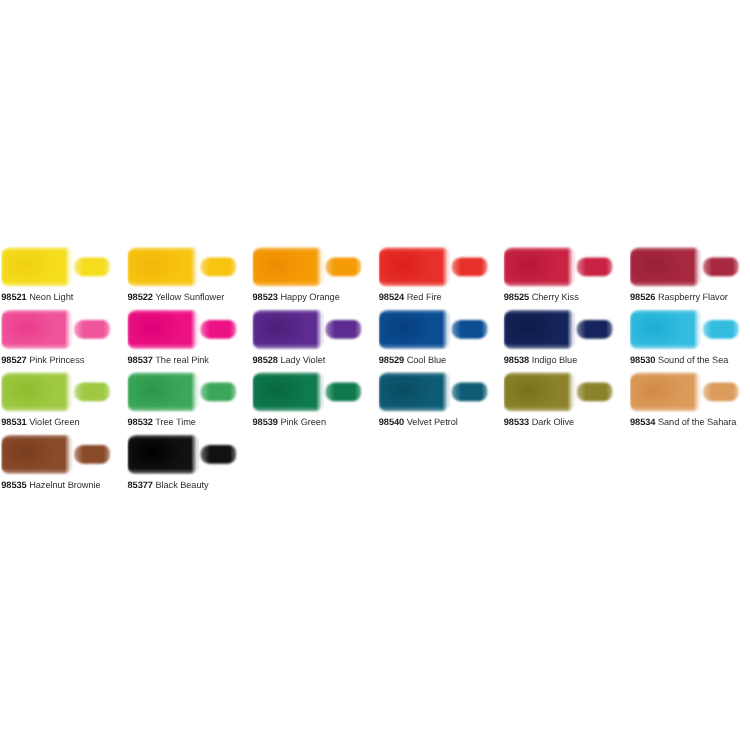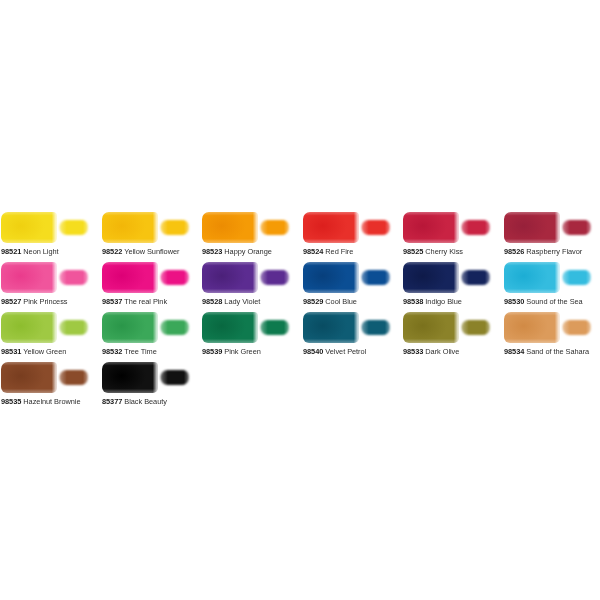--- a/index.html
+++ b/index.html
@@ -21,21 +21,21 @@
     left: 0;
     top: 0;
     width: 600px;
     height: 600px;
     background: #ffffff;
   }
 
   #swatch-grid {
     position: absolute;
     left: 1px;
-    top: 211px;
+    top: 197px;
     width: 502px;
   }
 
   .swatch-row {
     position: relative;
     height: 50px;
     width: 100%;
   }
 
   .swatch-cell {
@@ -213,21 +213,21 @@
           <div class="label"><span class="code">98530</span> <span class="name">Sound of the Sea</span></div>
         </div>
       </div>
       <div class="swatch-row" style="top: 0px;">
         <div class="swatch-cell" style="left: 0px;">
           <div class="paint">
             <div class="blob-main" style="background: radial-gradient(70% 90% at 35% 45%, rgb(141, 189, 46) 0%, rgb(159, 201, 67) 62%, rgb(159, 201, 67) 100%);"></div>
             <div class="blob-tail" style="background: radial-gradient(80% 95% at 55% 50%, rgb(159, 201, 67) 0%, rgb(159, 201, 67) 55%, rgb(197, 222, 140) 100%);"></div>
             <div class="wash" style="background: linear-gradient(90deg, rgba(255, 255, 255, 0) 0%, rgba(255, 255, 255, 0) 57%, rgba(255, 255, 255, 0.82) 62%, rgba(255, 255, 255, 0.3) 67%, rgba(255, 255, 255, 0) 74%, rgba(255, 255, 255, 0) 92%, rgba(255, 255, 255, 0.55) 100%), linear-gradient(rgba(255, 255, 255, 0.35) 0%, rgba(255, 255, 255, 0) 14%, rgba(255, 255, 255, 0) 84%, rgba(255, 255, 255, 0.42) 100%);"></div>
           </div>
-          <div class="label"><span class="code">98531</span> <span class="name">Yellow Green</span></div>
+          <div class="label"><span class="code">98531</span> <span class="name">Violet Green</span></div>
         </div>
         <div class="swatch-cell" style="left: 101px;">
           <div class="paint">
             <div class="blob-main" style="background: radial-gradient(70% 90% at 35% 45%, rgb(42, 150, 73) 0%, rgb(59, 168, 89) 62%, rgb(59, 168, 89) 100%);"></div>
             <div class="blob-tail" style="background: radial-gradient(80% 95% at 55% 50%, rgb(59, 168, 89) 0%, rgb(59, 168, 89) 55%, rgb(133, 199, 149) 100%);"></div>
             <div class="wash" style="background: linear-gradient(90deg, rgba(255, 255, 255, 0) 0%, rgba(255, 255, 255, 0) 57%, rgba(255, 255, 255, 0.82) 62%, rgba(255, 255, 255, 0.3) 67%, rgba(255, 255, 255, 0) 74%, rgba(255, 255, 255, 0) 92%, rgba(255, 255, 255, 0.55) 100%), linear-gradient(rgba(255, 255, 255, 0.35) 0%, rgba(255, 255, 255, 0) 14%, rgba(255, 255, 255, 0) 84%, rgba(255, 255, 255, 0.42) 100%);"></div>
           </div>
           <div class="label"><span class="code">98532</span> <span class="name">Tree Time</span></div>
         </div>
         <div class="swatch-cell" style="left: 201px;">

